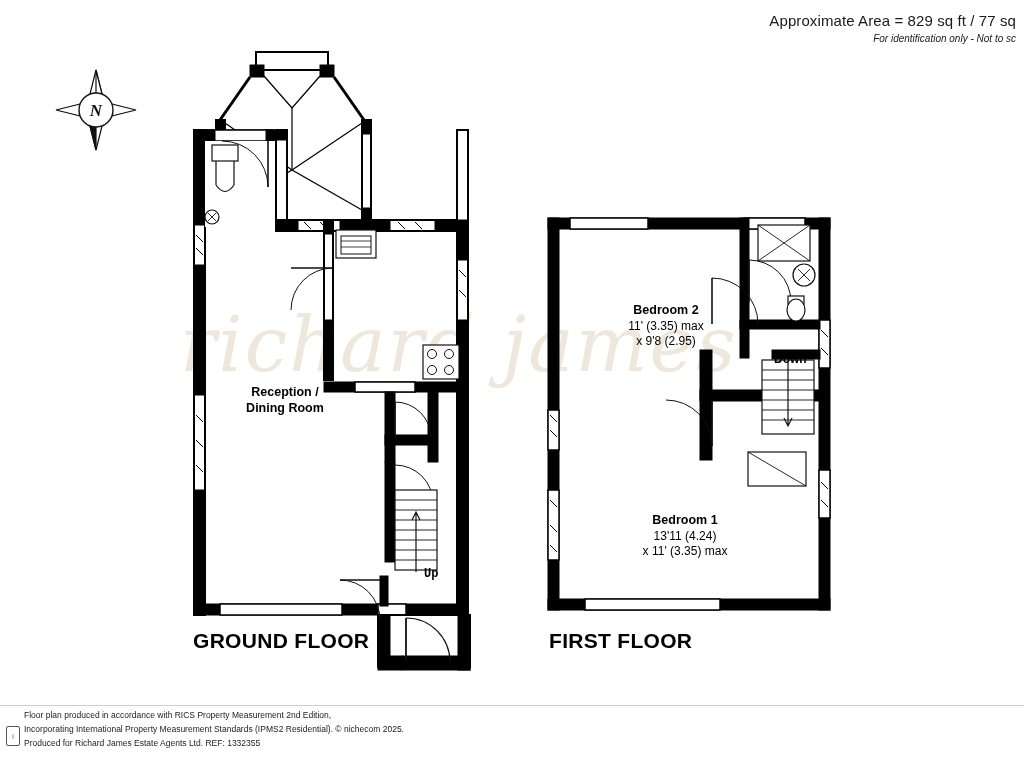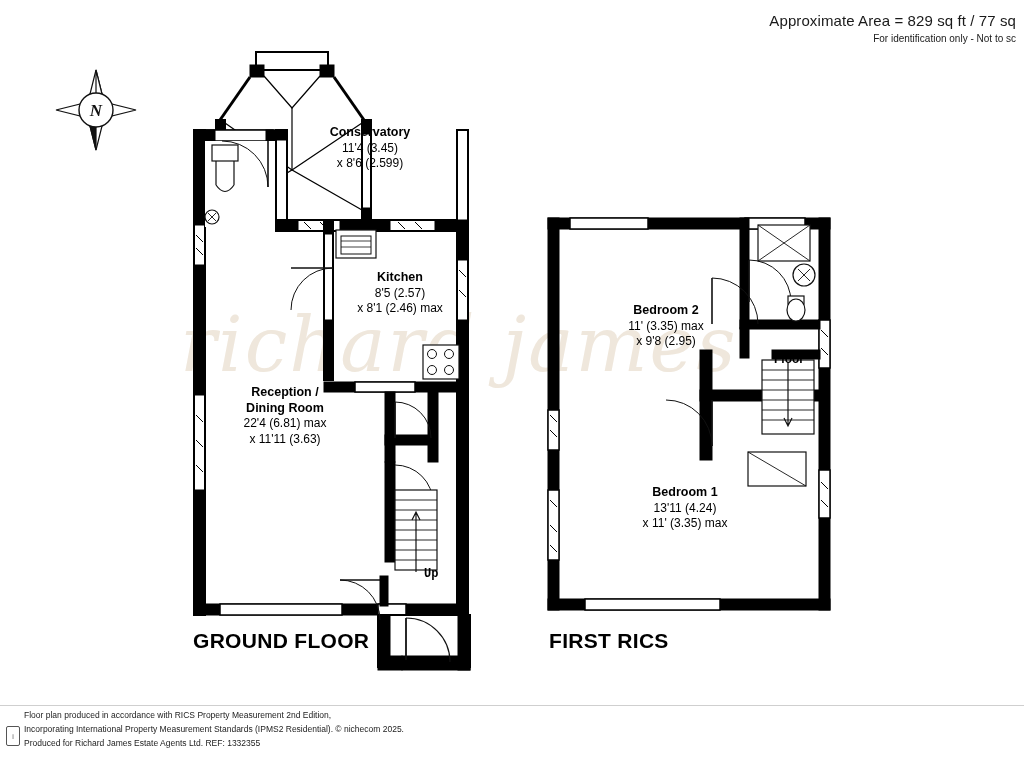--- a/index.html
+++ b/index.html
@@ -27,20 +27,21 @@
   }
   .header-title {
     font-size: 15px;
     color: #1a1a1a;
     letter-spacing: .1px;
   }
   .header-sub {
     font-size: 10px;
     color: #1a1a1a;
     margin-top: 4px;
+    font-style: italic;
   }
 
   
   .watermark {
     position: absolute;
     left: 180px;
     top: 300px;
     width: 700px;
     font-family: "DejaVu Serif", serif;
     font-size: 76px;
@@ -95,21 +96,21 @@
   }
   .room-label .rdim {
     font-size: 12px;
     display: block;
     white-space: pre-line;
   }
   #room-conservatory { left: 280px; top: 125px; width: 180px; }
   #room-kitchen      { left: 320px; top: 270px; width: 160px; }
   #room-reception    { left: 195px; top: 385px; width: 180px; }
   #room-bed2         { left: 576px; top: 303px; width: 180px; }
-  #room-bed1         { left: 590px; top: 485px; width: 190px; }
+  #room-bed1         { left: 590px; top: 513px; width: 190px; }
 
   .small-note {
     position: absolute;
     font-size: 12px;
     font-weight: bold;
     z-index: 4;
   }
   #note-up   { left: 424px; top: 567px; font-family: Liberation Mono, monospace; }
   #note-down { left: 774px; top: 352px; }
 
@@ -345,55 +346,43 @@
         <path d="M126 200 A46 46 0 0 1 172 246" fill="none" stroke="#111" stroke-width="1"></path>
         <path d="M172 200 L172 246" stroke="#111" stroke-width="1.6"></path>
 
         <rect x="208" y="252" width="58" height="34" fill="#ffffff" stroke="#111" stroke-width="1.2"></rect>
         <path d="M208 252 L266 286" stroke="#111" stroke-width=".9"></path>
       </g>
     </svg>
   </div>
 
   <div class="floor-label" id="label-ground">GROUND FLOOR</div>
-  <div class="floor-label" id="label-first">FIRST RICS</div>
-
-  <div class="room-label" id="room-conservatory">
-    <span class="rname">Conservatory</span>
-    <span class="rdim">11'4 (3.45)
-x 8'6 (2.599)</span>
-  </div>
-
-  <div class="room-label" id="room-kitchen">
-    <span class="rname">Kitchen</span>
-    <span class="rdim">8'5 (2.57)
-x 8'1 (2.46) max</span>
-  </div>
+  <div class="floor-label" id="label-first">FIRST FLOOR</div>
+
+
 
   <div class="room-label" id="room-reception">
     <span class="rname">Reception /
 Dining Room</span>
-    <span class="rdim">22'4 (6.81) max
-x 11'11 (3.63)</span>
   </div>
 
   <div class="room-label" id="room-bed2">
     <span class="rname">Bedroom 2</span>
     <span class="rdim">11' (3.35) max
 x 9'8 (2.95)</span>
   </div>
 
   <div class="room-label" id="room-bed1">
     <span class="rname">Bedroom 1</span>
     <span class="rdim">13'11 (4.24)
 x 11' (3.35) max</span>
   </div>
 
   <div class="small-note" id="note-up">Up</div>
-  <div class="small-note" id="note-down">Floor</div>
+  <div class="small-note" id="note-down">Down</div>
 
   <div class="sep-line"></div>
   <div class="footer-badge">i</div>
   <div class="footer">Floor plan produced in accordance with RICS Property Measurement 2nd Edition,
 Incorporating International Property Measurement Standards (IPMS2 Residential).   © nichecom 2025.
 Produced for Richard James Estate Agents Ltd.   REF: 1332355</div>
 
 </div>
 
 </body></html>

